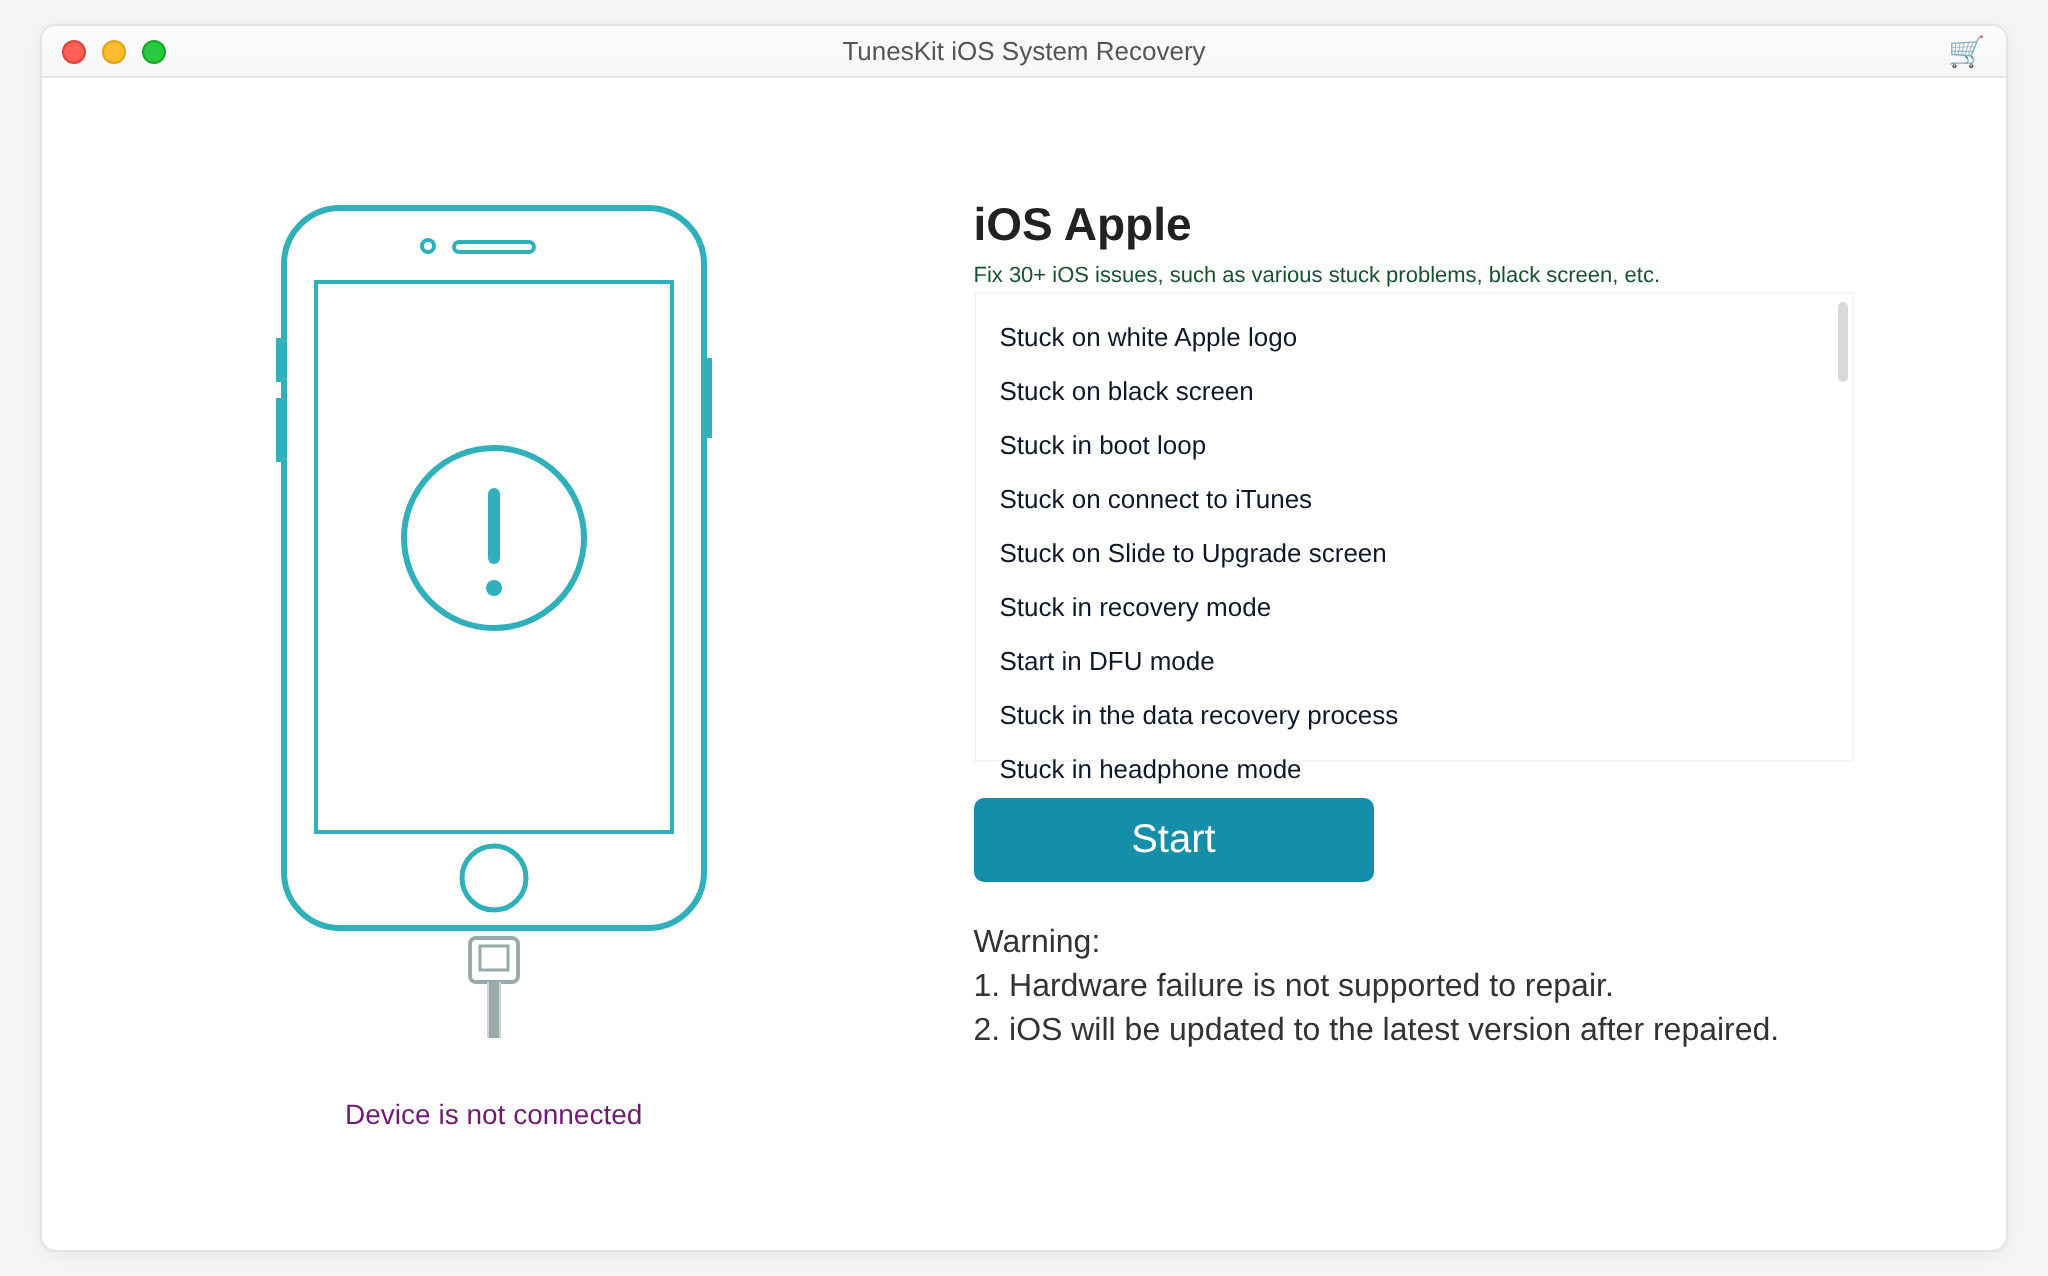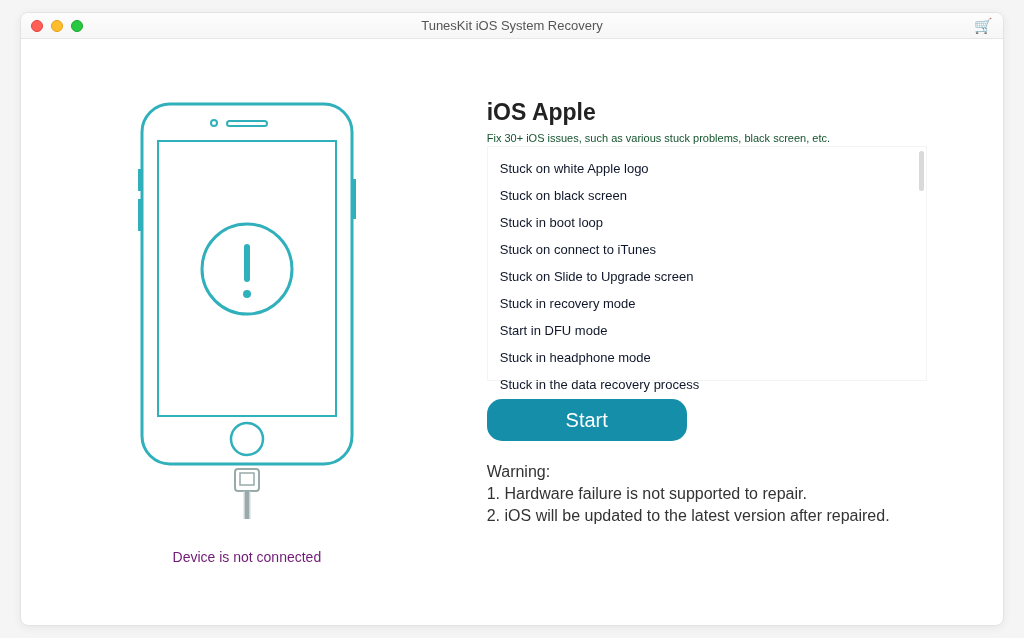--- a/index.html
+++ b/index.html
@@ -81,21 +81,21 @@
   }
   .scrollbar {
     position:absolute; right:2px; top:4px; width:5px; height:40px;
     background:#d9d9d9; border-radius:3px;
   }
   .start-btn {
     margin-top: 18px;
     width: 200px; height:42px;
     background:#148ea9;
     color:#fff; font-size:20px;
-    border:none; border-radius:15px;
+    border:none; border-radius:5px;
     display:flex; align-items:center; justify-content:center;
     cursor:pointer;
   }
   .warning-block { margin-top: 22px; }
   .warning-block .wline { font-size:16px; color:#333; margin:4px 0; }
 </style>
 </head>
 <body>
 
 <div class="window">
@@ -146,22 +146,22 @@
       <div class="subtitle">Fix 30+ iOS issues, such as various stuck problems, black screen, etc.</div>
 
       <div class="issue-list">
         <div class="row">Stuck on white Apple logo</div>
         <div class="row">Stuck on black screen</div>
         <div class="row">Stuck in boot loop</div>
         <div class="row">Stuck on connect to iTunes</div>
         <div class="row">Stuck on Slide to Upgrade screen</div>
         <div class="row">Stuck in recovery mode</div>
         <div class="row">Start in DFU mode</div>
+        <div class="row">Stuck in the data recovery process</div>
         <div class="row">Stuck in headphone mode</div>
-        <div class="row">Stuck in the data recovery process</div>
         <div class="scrollbar"></div>
       </div>
 
       <button class="start-btn">
         <span>Start</span>
       </button>
 
       <div class="warning-block">
         <div class="wline">Warning:</div>
         <div class="wline">1. Hardware failure is not supported to repair.</div>

